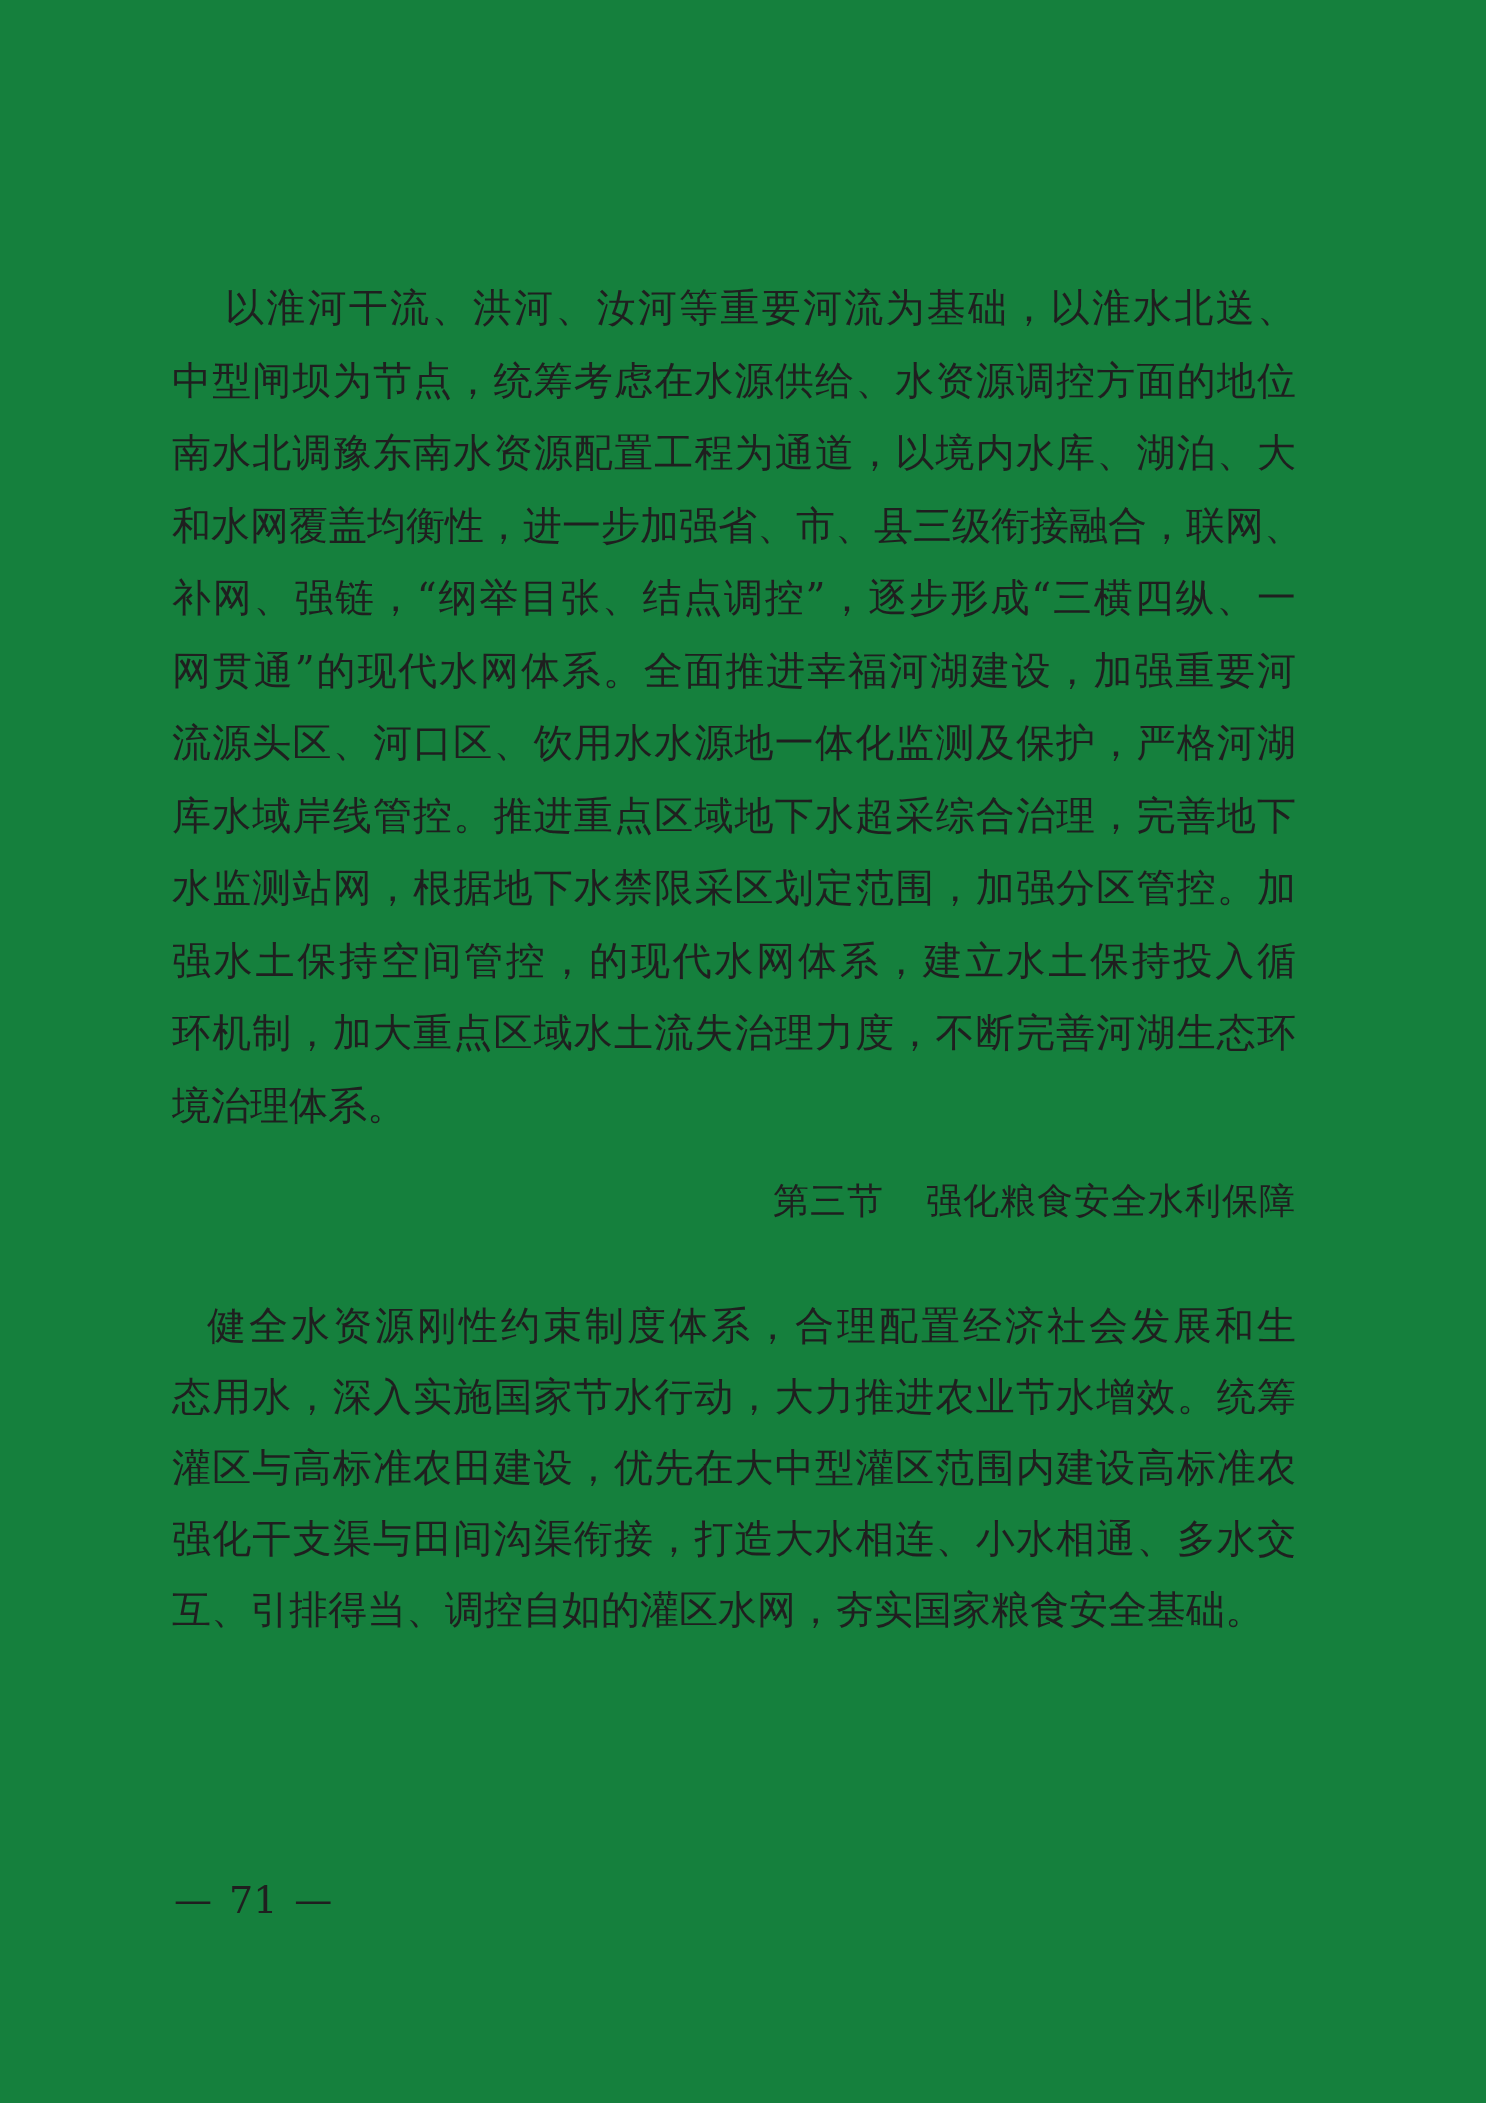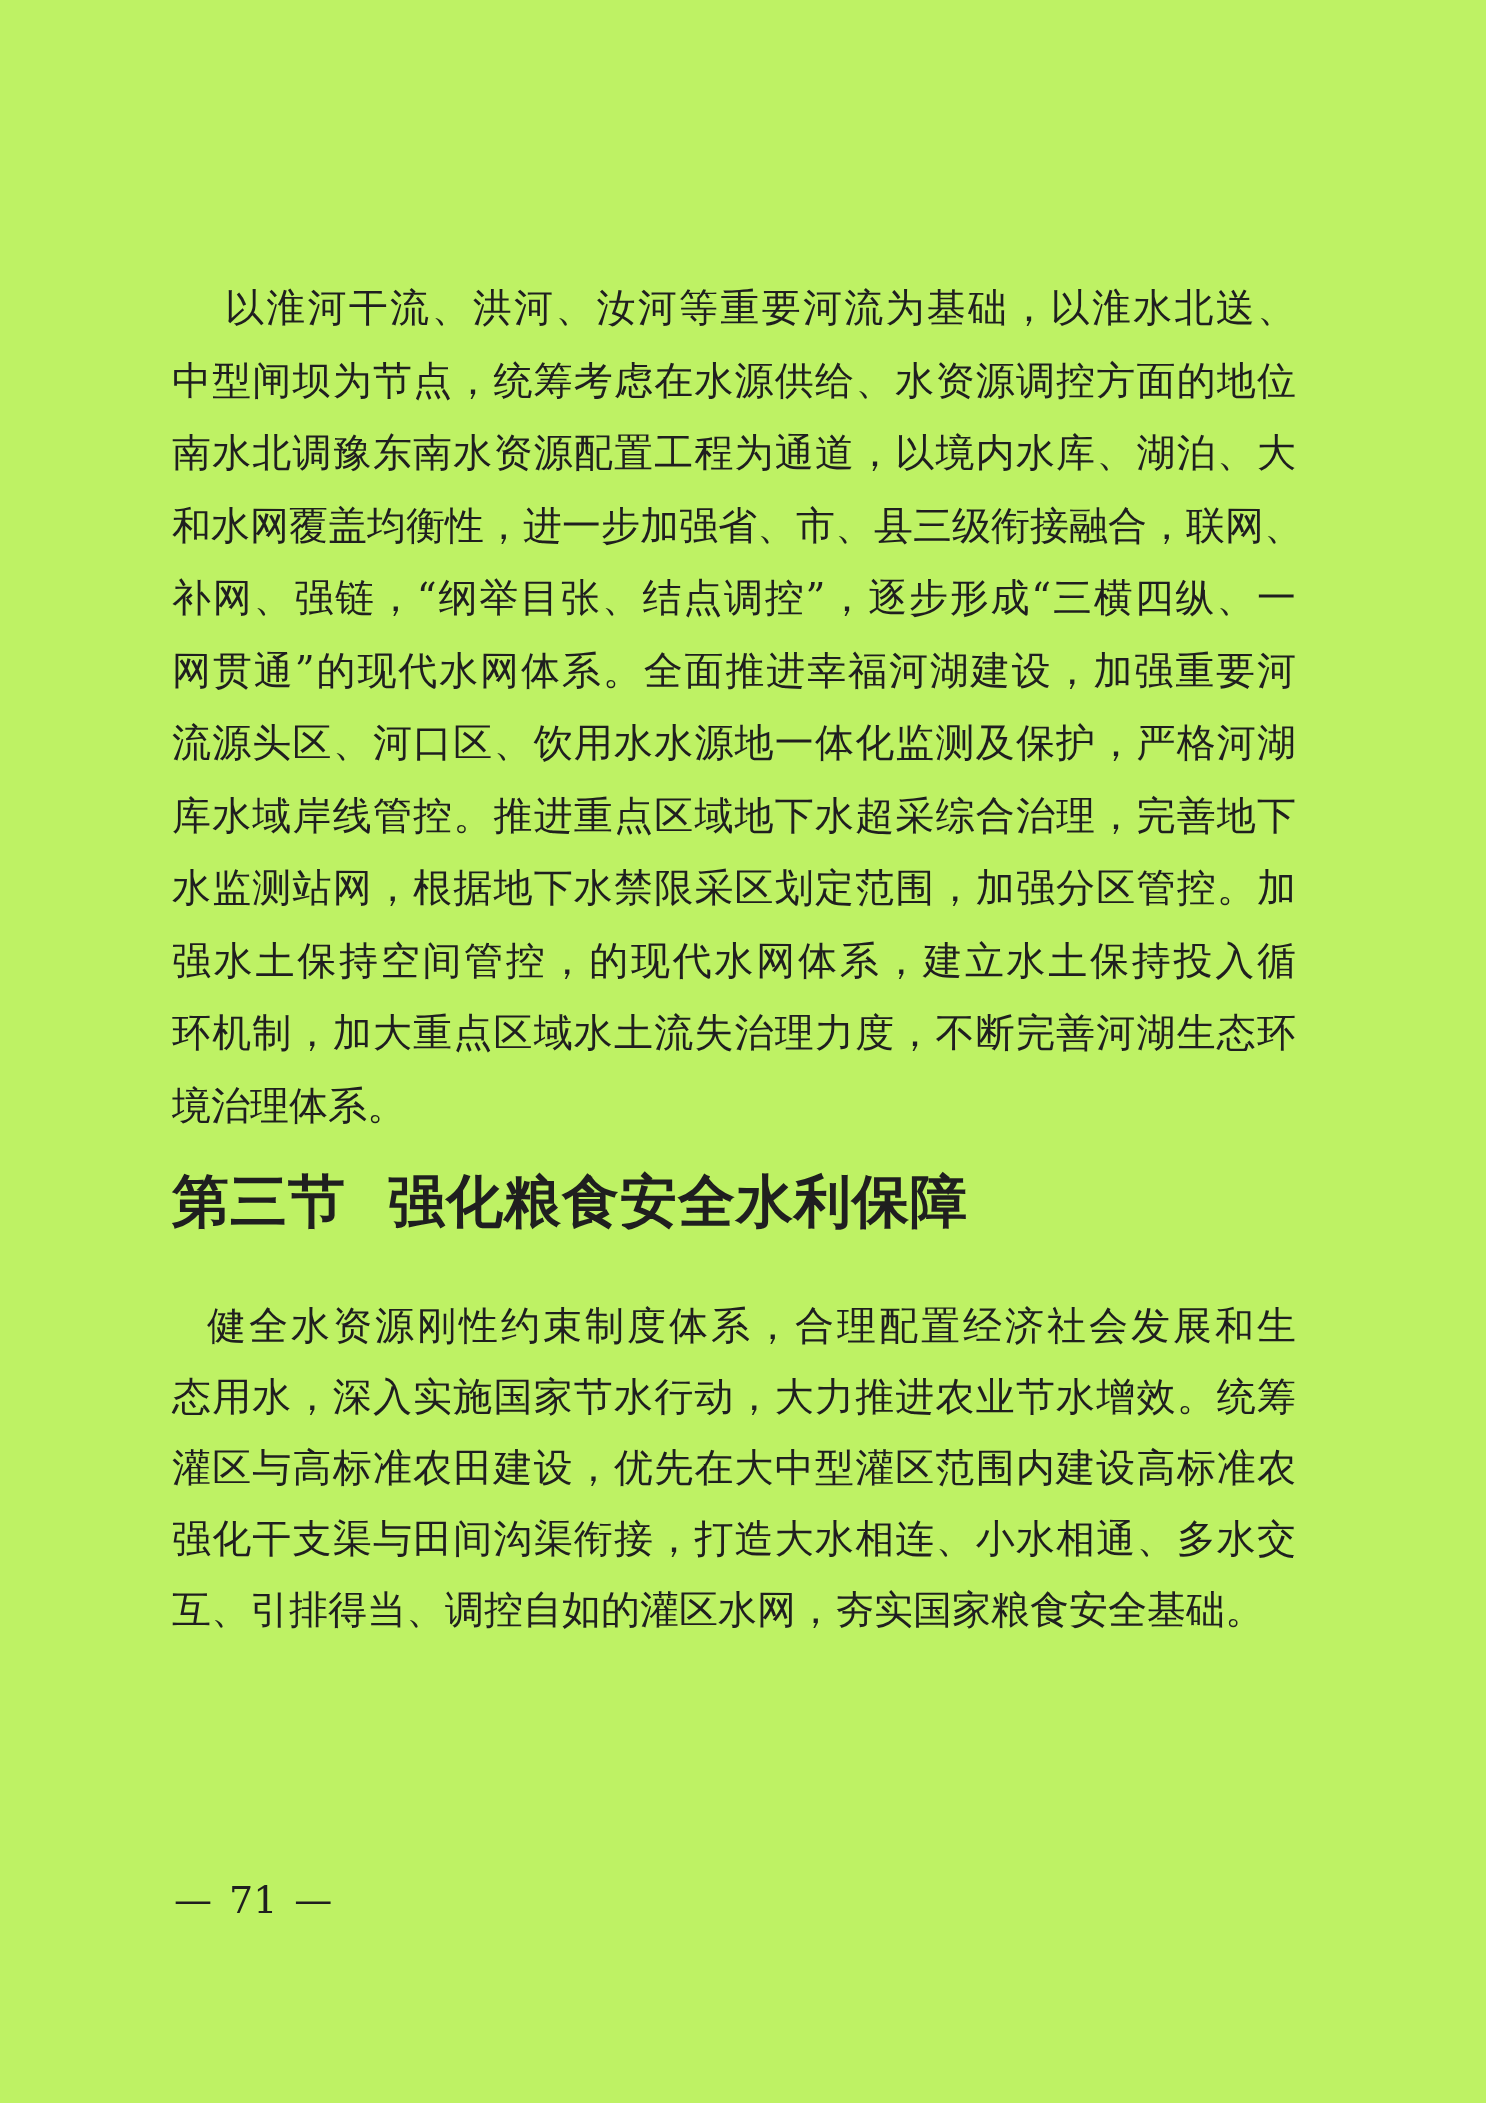--- a/index.html
+++ b/index.html
@@ -4,21 +4,21 @@
 <style>
   html, body {
     margin: 0;
     padding: 0;
     background: #fdfdfd;
   }
   .page {
     position: relative;
     width: 1486px;
     height: 2103px;
-    background: #bef264;
+    background: #15803d;
     color: #1f1f1f;
     font-family: "DejaVu Serif", "Liberation Serif", serif;
     overflow: hidden;
   }
   .text-column {
     position: absolute;
     left: 172px;
     top: 272px;
     width: 1124px;
   }
@@ -39,23 +39,23 @@
   .line.last {
     text-align: center;
     text-align-last: left;
   }
   .line.indent-a { padding-left: 53px; }
   .line.indent-b { padding-left: 35px; }
   .section-heading {
     margin: 24px 0 0 0;
     height: 70px;
     line-height: 70px;
-    font-size: 57px;
-    font-weight: bold;
-    text-align: left;
+    font-size: 36px;
+    font-weight: normal;
+    text-align: right;
     letter-spacing: 1px;
   }
   .section-heading .num { margin-right: 42px; }
   .para2 { margin-top: 54px; }
   .page-footer {
     position: absolute;
     left: 174px;
     top: 1878px;
     display: flex;
     align-items: center;

